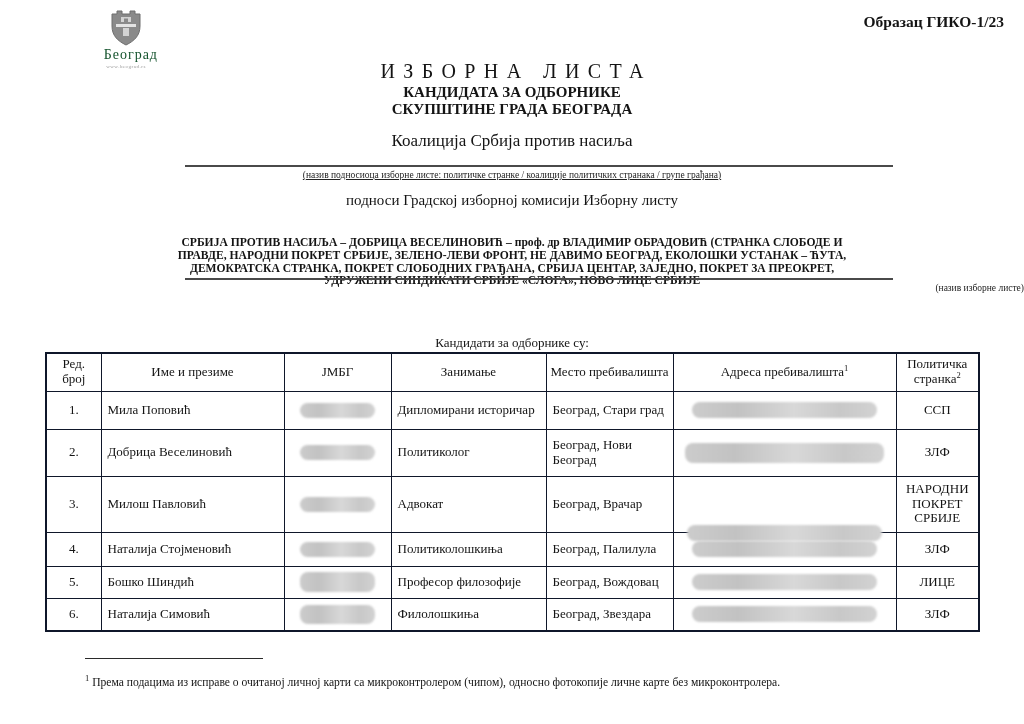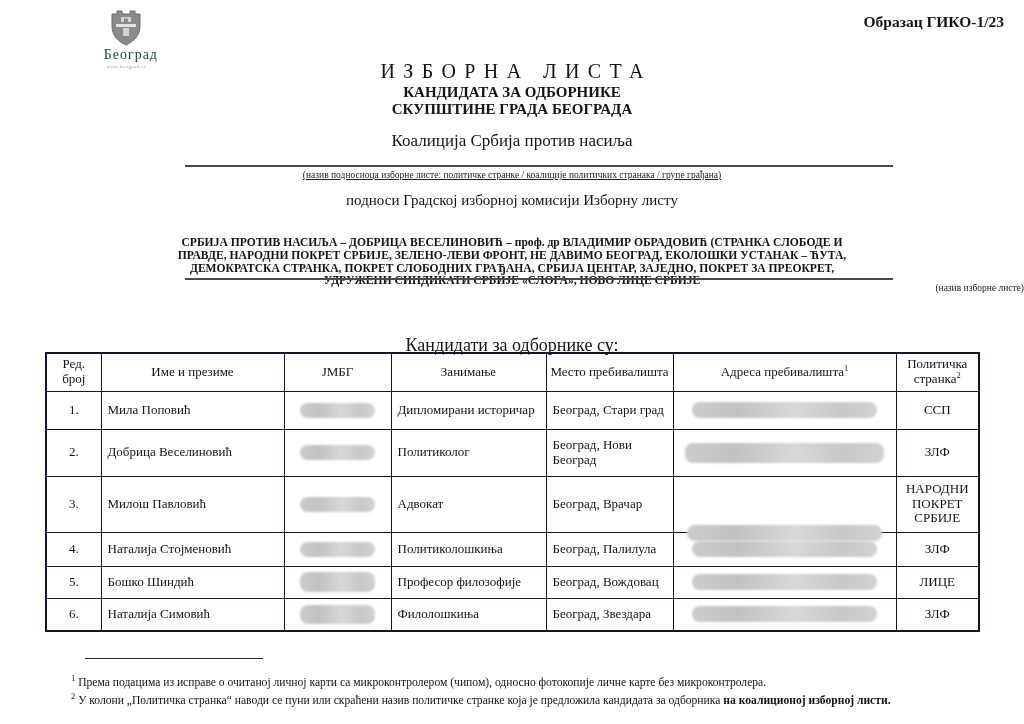--- a/index.html
+++ b/index.html
@@ -31,21 +31,21 @@
 
   .caption { position:absolute; left:0; width:100%; text-align:center; font-size:9.5px; color:#222; }
   .cap1 { top:170px;text-decoration:underline; } .cap2 { top:283px;text-align:right; }
 
   .submit-line { position:absolute; top:192px; left:0; width:100%; text-align:center; font-size:15px; }
 
   .list-name { position:absolute; top:217px; left:167px; width:690px; text-align:center;
                font-weight:bold; font-size:11.6px; line-height:1.1;margin-top:20px; }
 
   .election { position:absolute; top:306px; left:0; width:100%; text-align:center; font-size:15px; }
-  .intro    { position:absolute; top:335px; left:0; width:100%; text-align:center; font-size:18px; }
+  .intro    { position:absolute; top:335px; left:0; width:100%; text-align:center; font-size:13px; }
 
   
   table.cands { position:absolute; left:45px; top:352px; width:933px;
                 border-collapse:collapse; table-layout:fixed; font-size:13px; }
   table.cands, table.cands td, table.cands th { border:1px solid #0f172a; }
   table.cands { border-width:2px; }
   table.cands th { font-weight:normal; text-align:center; padding:2px 3px; vertical-align:middle; line-height:1.15; }
   table.cands td { padding:2px 6px; vertical-align:middle; line-height:1.15; }
   th.h-num { text-align:left; vertical-align:middle; padding-left:5px; }
   td.c-num, td.c-party { text-align:center; }
@@ -57,21 +57,21 @@
   
   .redact { background:linear-gradient(90deg,#cccccc,#c2c2c2 25%,#d8d8d8 55%,#c8c8c8 80%,#d2d2d2);
             border-radius:8px; filter:blur(1.3px); margin:0 auto; }
   .redact.jmbg { width:80%; height:15px; }
   .redact.addr { width:88%; height:16px; }
   .redact.addr.at-bottom { position:absolute; left:6%; bottom:-9px; width:88%; margin:0; }
   sup { font-size:8.5px; line-height:0; }
 
   
   .fn-sep { position:absolute; left:85px; top:658px; width:178px; border-top:1.5px solid #2a2a2a; height:0; }
-  .fn { position:absolute; left:71px; width:900px; font-size:11.6px; line-height:1.2; }
+  .fn { position:absolute; left:85px; width:900px; font-size:11.6px; line-height:1.2; }
   .fn1 { top:664px; } .fn2 { top:682px; }
   .fn b { font-weight:bold; }
 </style>
 </head>
 <body>
 
 <div class="page">
 
   <div class="logo">
     <span>
@@ -210,15 +210,14 @@
       <td>
             <div class="redact addr"></div>
           </td>
       <td class="c-party">ЗЛФ</td>
     </tr>
   </tbody>
     </table>
 
   <div class="fn-sep"></div>
   <p class="fn fn1"><sup>1</sup> <span>Према подацима из исправе о очитаној личној карти са микроконтролером (чипом), односно фотокопије личне карте без микроконтролера.</span></p>
-  <p class="fn fn2"><sup>2</sup> <span>У колони „Политичка странка“ наводи се пуни или скраћени назив политичке странке која је предложила кандидата за одборника </span><b>на коалиционој изборној листи.</b></p>
 
 </div>
 
 </body></html>

